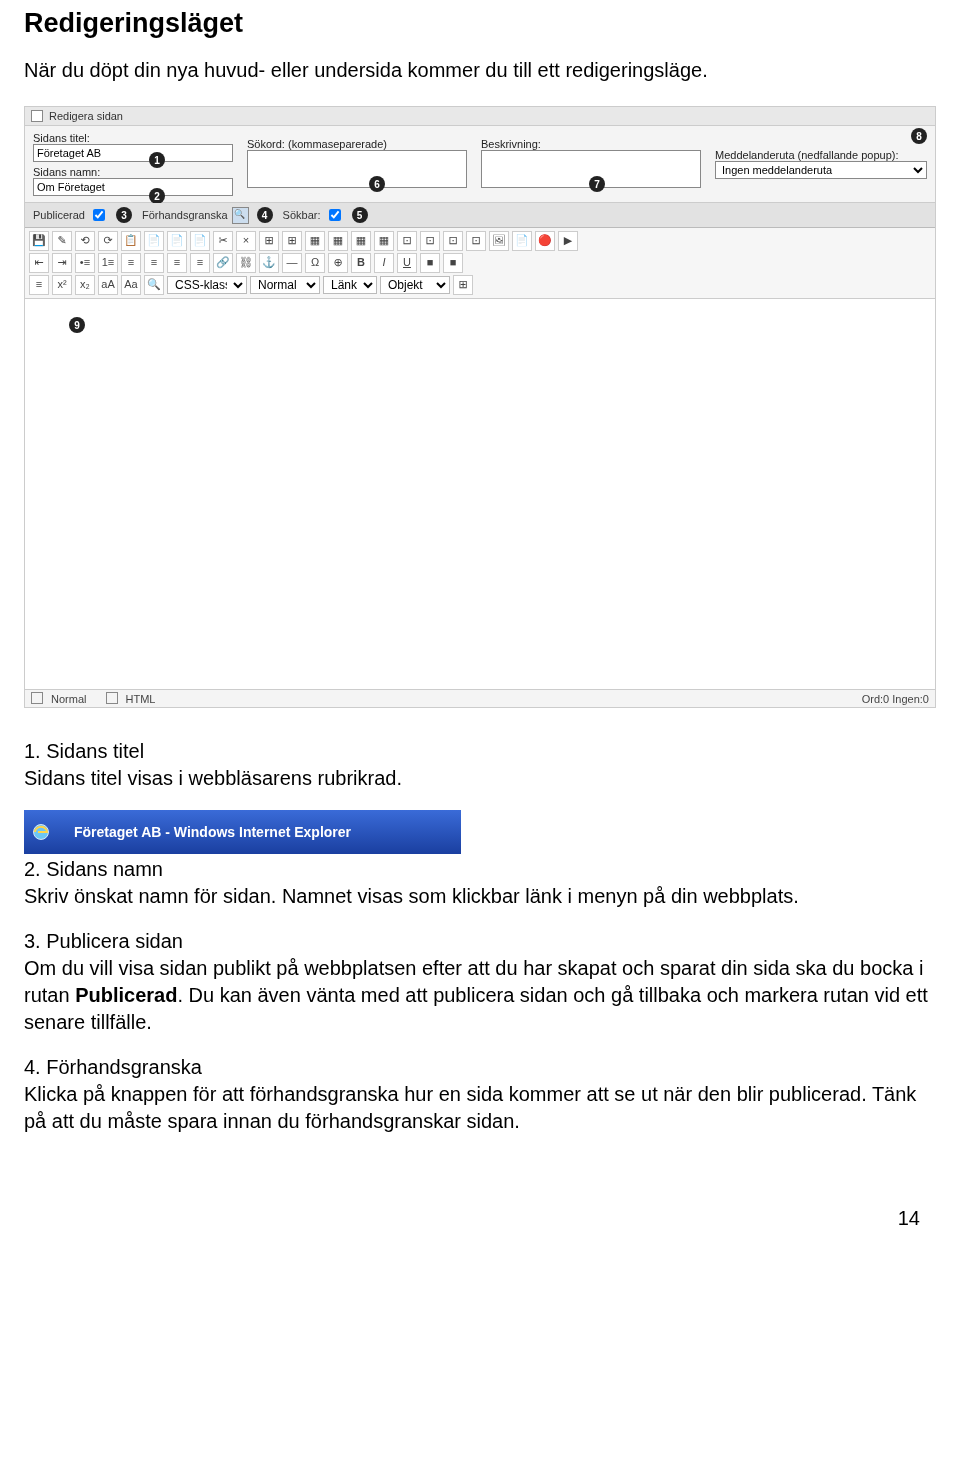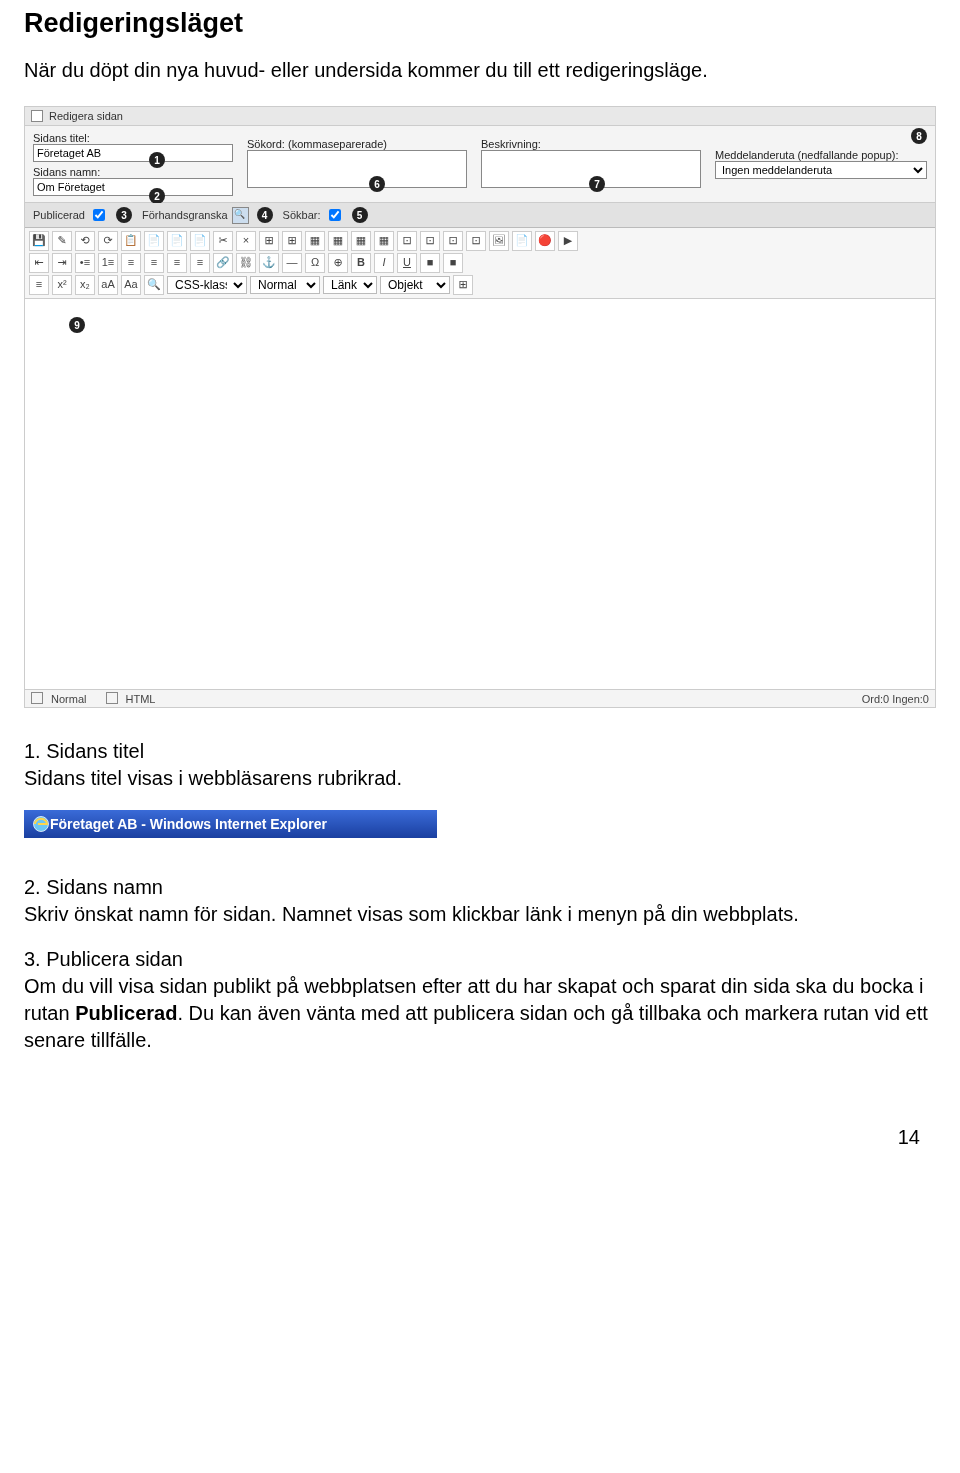--- a/index.html
+++ b/index.html
@@ -23,21 +23,21 @@
   .badge{display:inline-flex;align-items:center;justify-content:center;width:16px;height:16px;border-radius:8px;background:#222;color:#fff;font-size:10px;font-weight:bold;margin-left:4px}
   .toolbar{background:#f6f6f6;border-bottom:1px solid #ccc;padding:2px 4px}
   .trow{display:flex;flex-wrap:wrap;gap:3px;align-items:center;padding:1px 0}
   .tb{width:18px;height:18px;border:1px solid #ccc;background:#fff;font-size:11px;text-align:center;line-height:16px;color:#444}
   .tsel{height:18px;border:1px solid #bbb;background:#fff;font-size:12px;padding:0 3px}
   .editor{height:390px;background:#fff;position:relative}
   .badge9{position:absolute;top:18px;left:40px}
   .statusbar{display:flex;justify-content:space-between;align-items:center;border-top:1px solid #ccc;background:#f4f4f4;padding:2px 6px;font-size:11px;color:#444}
   .statusbar .modes span{margin-right:8px}
   .sq2{display:inline-block;width:10px;height:10px;border:1px solid #888;vertical-align:-1px;margin-right:2px}
-  .ie-bar{display:inline-flex;align-items:center;background:linear-gradient(#3a6bd8,#1a3fa0);color:#fff;font-weight:bold;height:28px;padding:0 110px 0 8px;font-size:14px;gap:0;margin-bottom:36px}
+  .ie-bar{display:inline-flex;align-items:center;background:linear-gradient(#3a6bd8,#1a3fa0);color:#fff;font-weight:bold;height:44px;padding:0 110px 0 8px;font-size:14px;gap:24px;margin-bottom:2px}
   .ie-bar svg{width:18px;height:18px}
   .body-text{margin-bottom:18px}
   .section-title{font-weight:normal}
   .pagenum{text-align:right;font-size:20px;padding:30px 40px 20px 0}
   .relbox{position:relative}
   .ov{position:absolute}
 </style>
 </head>
 <body>
 
@@ -197,15 +197,19 @@
     <span>Skriv önskat namn för sidan. Namnet visas som klickbar länk i menyn på din webbplats.</span>
   </p>
 
   
   <p class="body-text">
     <span class="section-title">3. Publicera sidan</span><br>
     <span>Om du vill visa sidan publikt på webbplatsen efter att du har skapat och sparat din sida ska du bocka i rutan </span><span class="bold">Publicerad</span><span>. Du kan även vänta med att publicera sidan och gå tillbaka och markera rutan vid ett senare tillfälle.</span>
   </p>
 
   
+  <p class="body-text">
+    <span class="section-title">4. Förhandsgranska</span><br>
+    <span>Klicka på knappen för att förhandsgranska hur en sida kommer att se ut när den blir publicerad. Tänk på att du måste spara innan du förhandsgranskar sidan.</span>
+  </p>
 </div>
 
 <div class="pagenum">14</div>
 
 </body></html>

